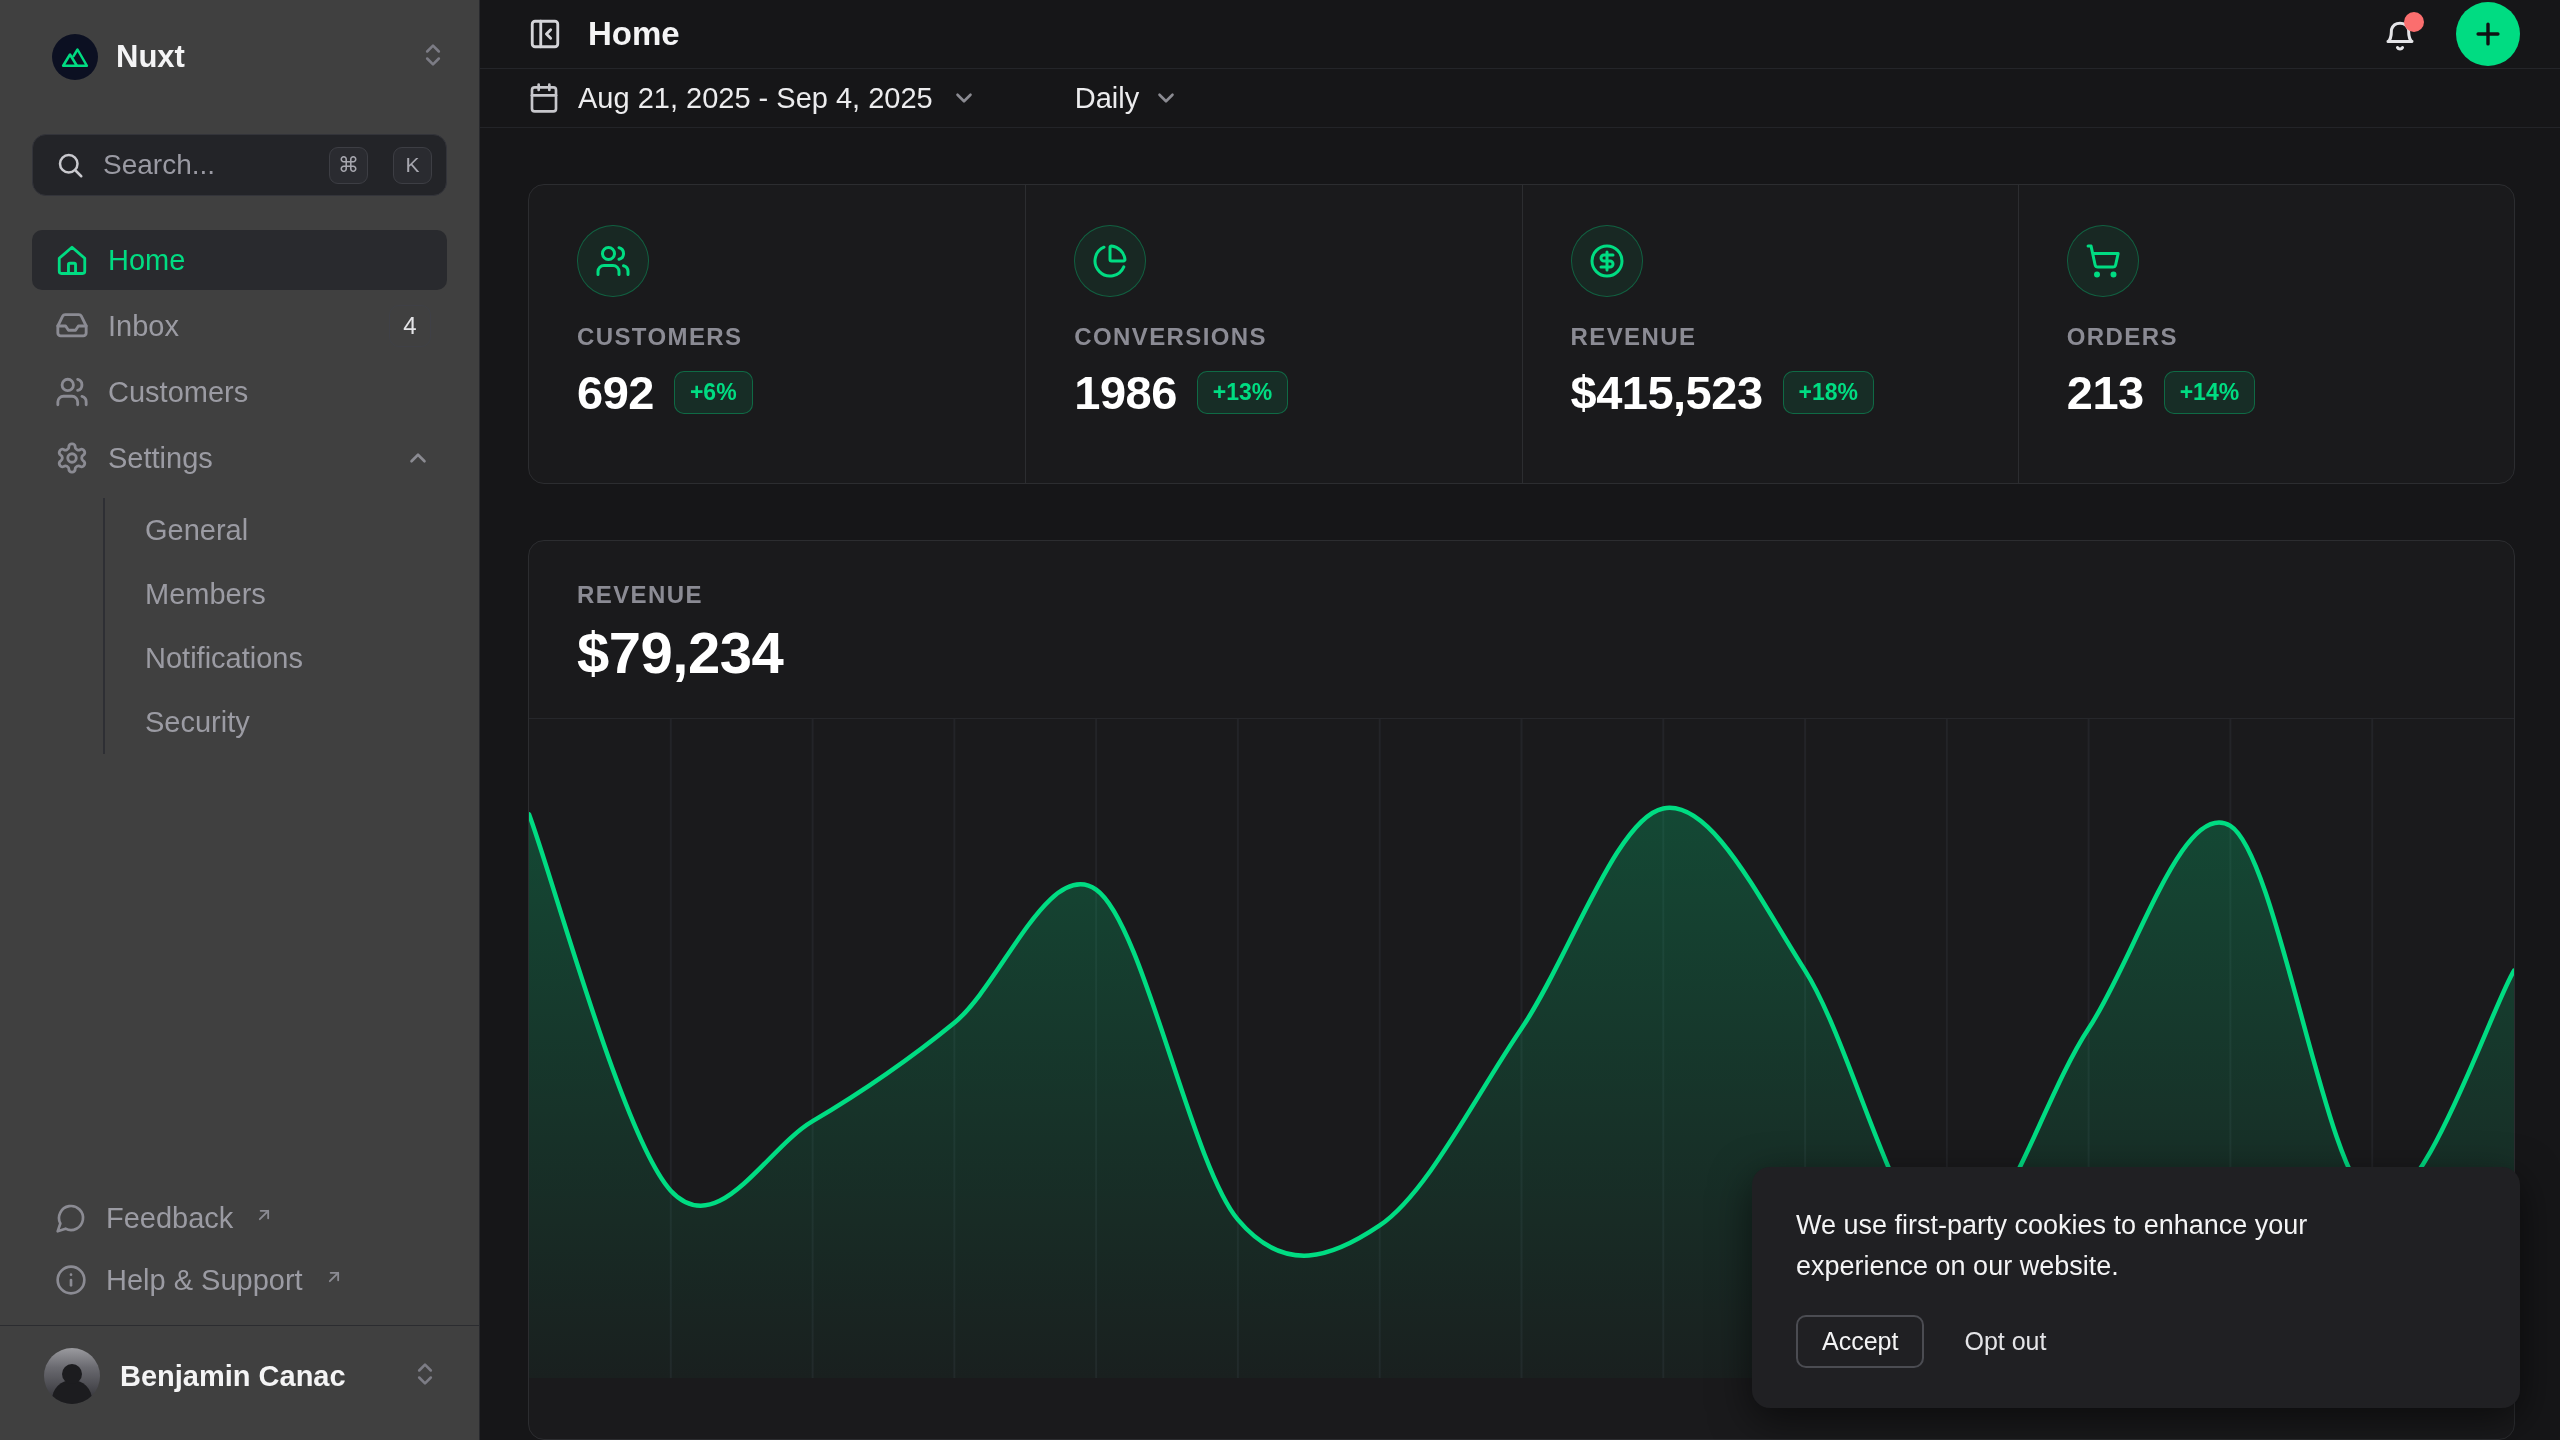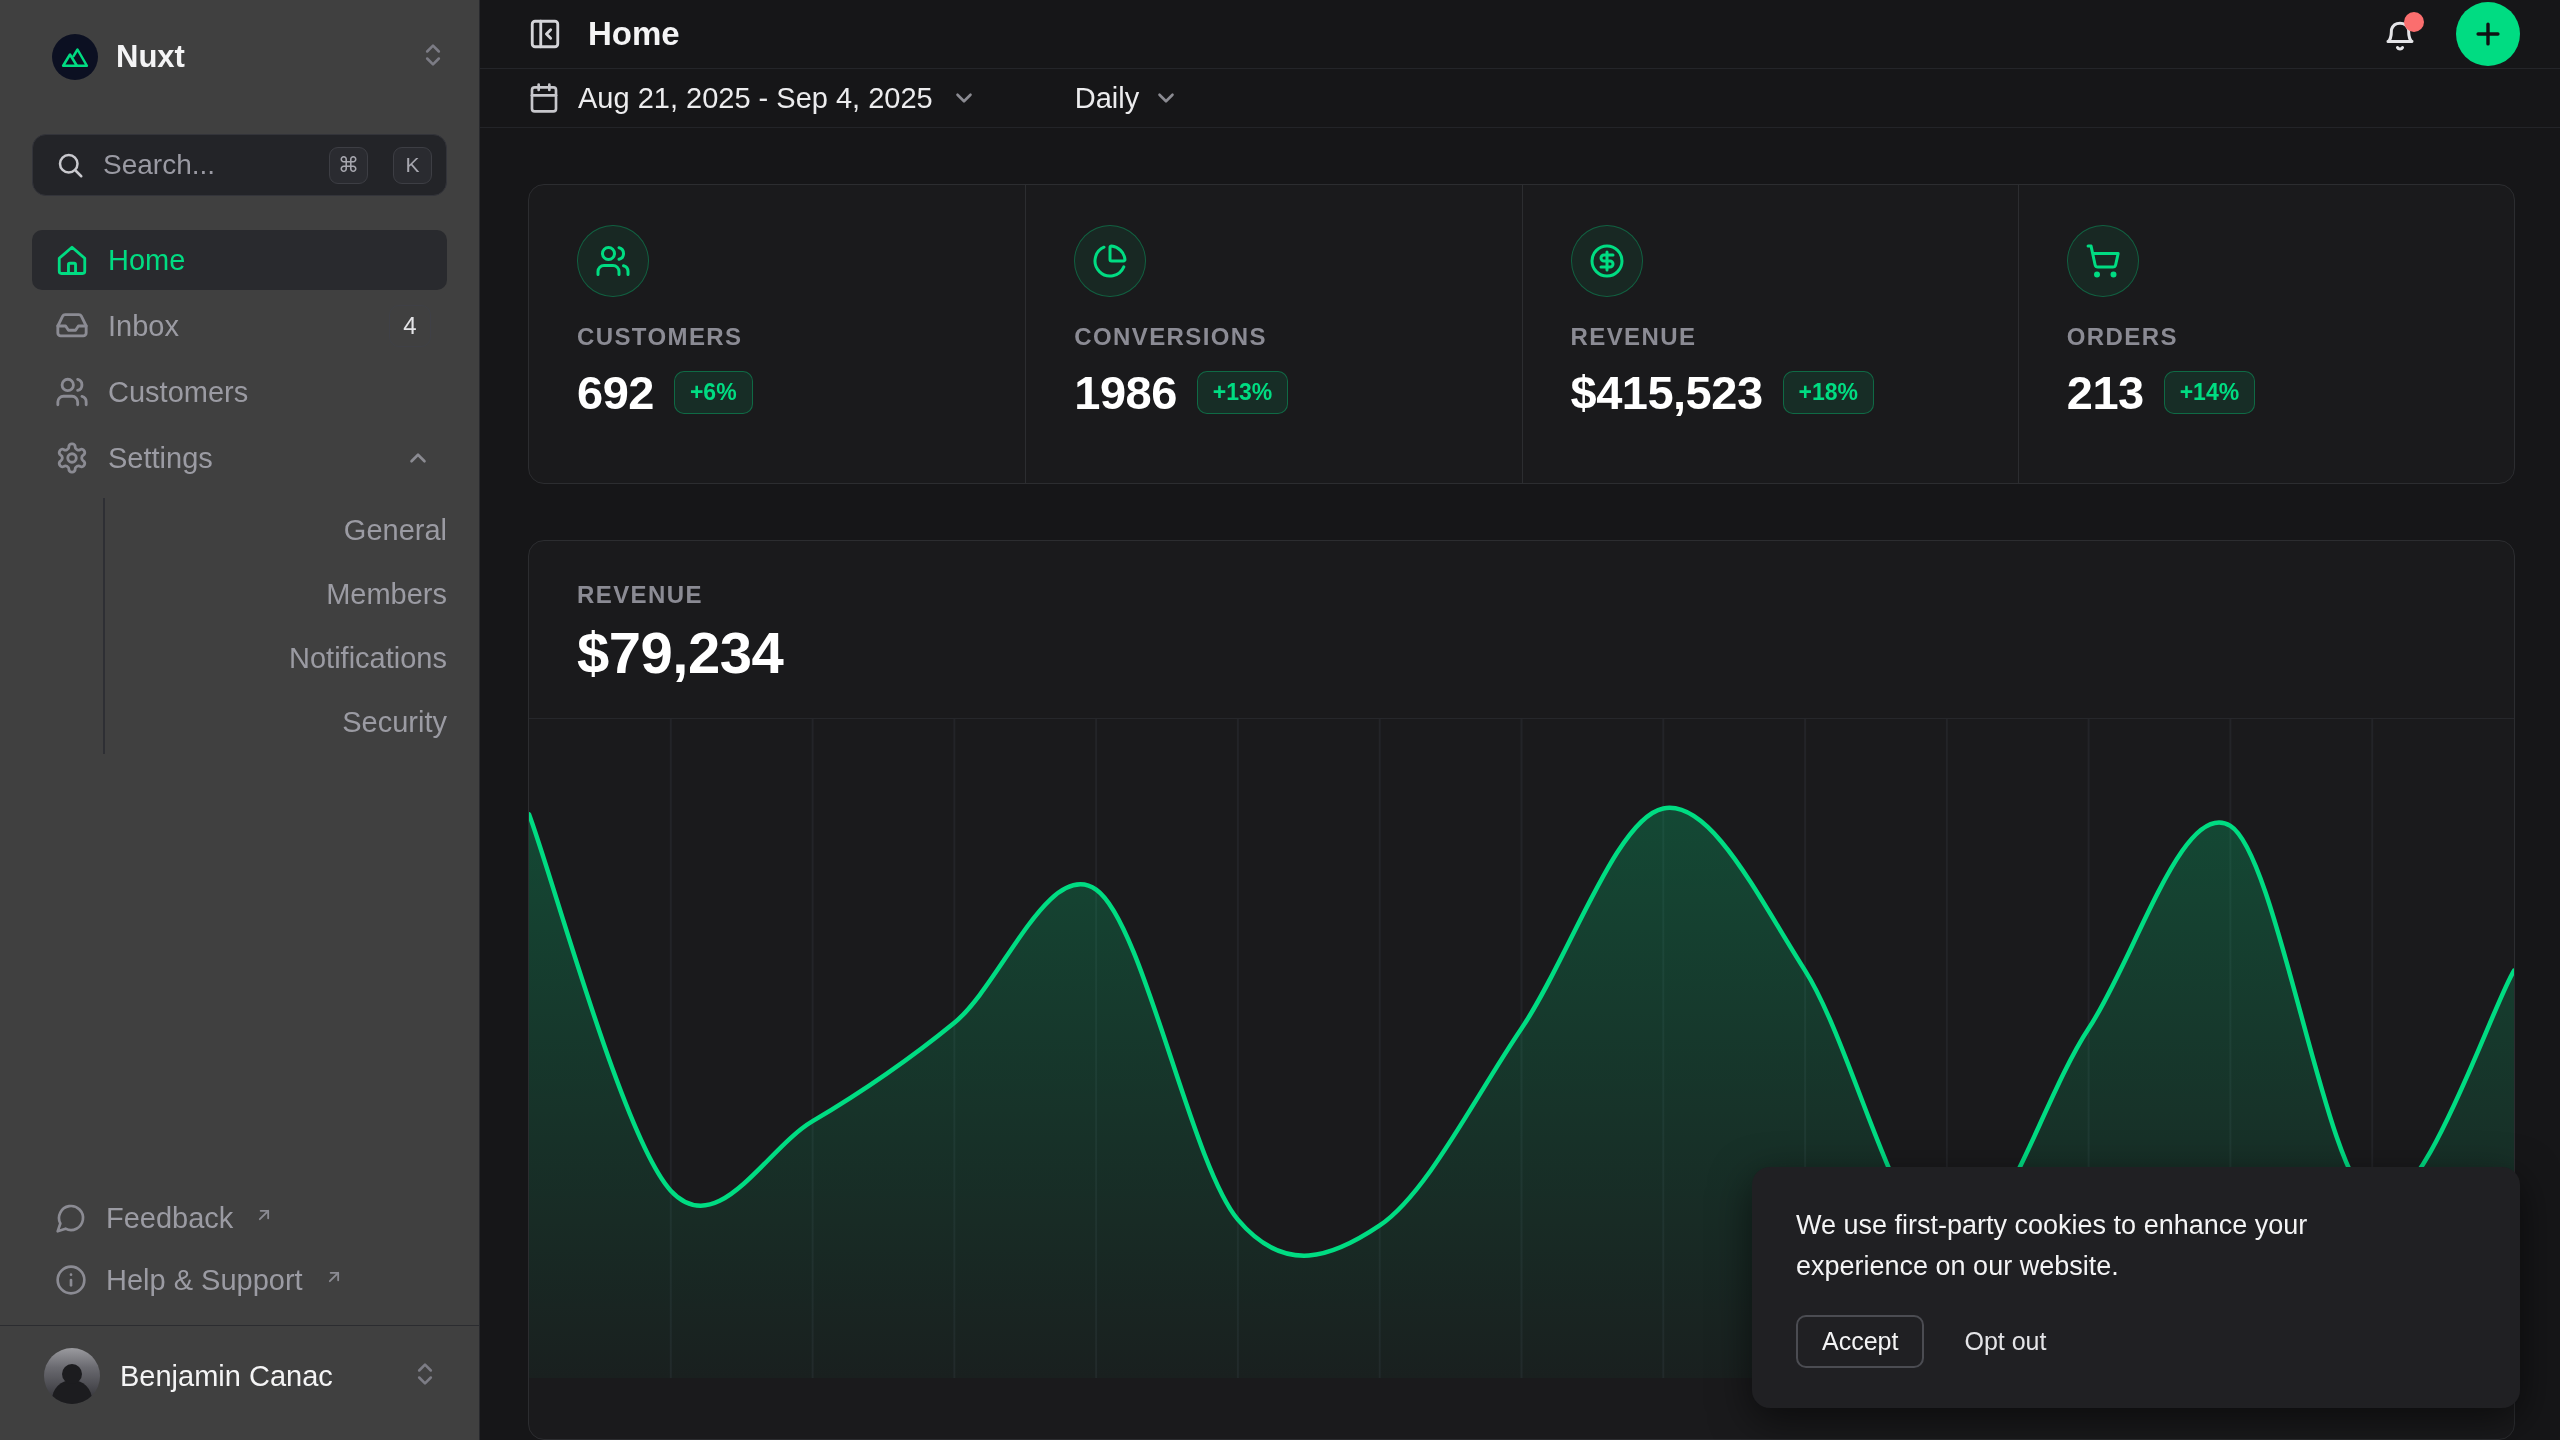--- a/index.html
+++ b/index.html
@@ -43,39 +43,39 @@
   }
   .nav-item .icon { color:#8b8b93; display:flex; }
   .nav-item.active { background:#292a2e; color:#00dc82; }
   .nav-item.active .icon { color:#00dc82; }
   .nav-badge {
     min-width:42px; height:42px; padding:0 10px; border-radius:10px;
     border:1px solid #3f4046; color:#e4e4e7; font-size:24px;
     display:flex; align-items:center; justify-content:center;
   }
   .subnav { margin:4px 0 0 71px; border-left:2px solid #2e2f34; display:flex; flex-direction:column; }
-  .subnav-item { height:64px; display:flex; align-items:center; padding-left:40px; color:#9b9ba3; font-size:29px; cursor:pointer; border-radius:8px;justify-content:flex-end; }
+  .subnav-item { height:64px; display:flex; align-items:center; padding-left:40px; color:#9b9ba3; font-size:29px; cursor:pointer; border-radius:8px; }
 
   .side-footer { margin-top:auto; padding-bottom:12px; }
   .foot-link { height:62px; display:flex; align-items:center; gap:19px; padding-left:23px; color:#9b9ba3; font-size:29px; cursor:pointer; border-radius:10px; }
   .foot-link .icon { color:#8b8b93; display:flex; }
   .ext { color:#8b8b93; margin-left:2px; align-self:flex-start; margin-top:12px; }
   .user-sep { border-top:1px solid #2b2c30; margin:14px -32px 0 -32px; }
   .user-row { display:flex; align-items:center; gap:20px; padding:22px 8px 24px 12px; cursor:pointer; }
   .avatar {
     width:56px; height:56px; border-radius:50%;
     background:linear-gradient(180deg,#9b9b9f 0%,#6a6a70 35%,#2e2e33 100%);
     position:relative; overflow:hidden; flex:0 0 auto;
   }
   .avatar::after { 
     content:""; position:absolute; left:50%; top:16px; transform:translateX(-50%);
     width:20px; height:20px; border-radius:50%; background:#1c1c1f;
     box-shadow:0 26px 0 10px #1c1c1f;
   }
-  .user-name { font-size:29px; font-weight:400; color:#f4f4f5; }
+  .user-name { font-size:29px; font-weight:700; color:#f4f4f5; }
 
   
   .main { flex:1; position:relative; display:flex; flex-direction:column; height:1440px; }
   .main-header {
     height:120px; border-bottom:1px solid #242529;
     display:flex; align-items:center; padding:0 40px 0 48px; gap:26px;
   }
   .panel-btn { color:#d4d4d8; display:flex; cursor:pointer; background:none; border:none; }
   .page-title { font-size:33px; font-weight:700; color:#f4f4f5; }
   .header-right { margin-left:auto; display:flex; align-items:center; gap:38px; }

